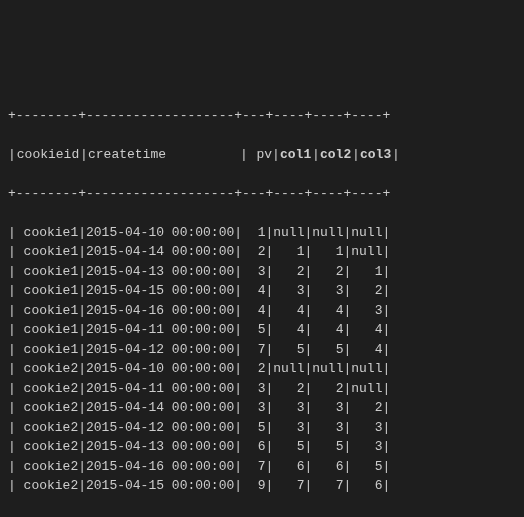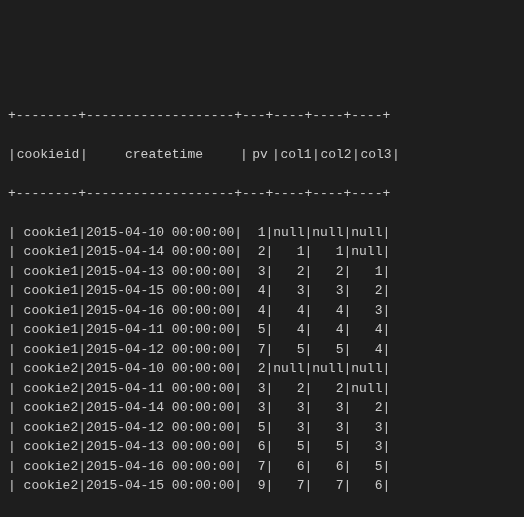--- a/index.html
+++ b/index.html
@@ -9,23 +9,23 @@
       font-family: Consolas, "Courier New", monospace;
       font-size: 13px;
       line-height: 1.5;
       color: #cccccc;
       white-space: pre;
     }
     .row { display: block; }
     .sep { color: #cccccc; }
     .cell { display: inline-block; }
     .cell-cookie { width: 64px; text-align: center; }
-    .cell-create { width: 152px; text-align: center; }
-    .cell-pv { width: 24px; text-align: center; }
-    .cell-col { width: 32px; text-align: center; }
+    .cell-create { width: 152px; text-align: left; }
+    .cell-pv { width: 24px; text-align: right; }
+    .cell-col { width: 32px; text-align: left; font-weight: bold; }
     .pipe { display: inline-block; width: 8px; text-align: center; }
   </style>
 </head>
 <body>
 
 
 
 <div>
 <span class="row sep">+--------+-------------------+---+----+----+----+</span>
 <span class="row"><span class="pipe">|</span><span class="cell cell-cookie">cookieid</span><span class="pipe">|</span><span class="cell cell-create">createtime</span><span class="pipe">|</span><span class="cell cell-pv">pv</span><span class="pipe">|</span><span class="cell cell-col">col1</span><span class="pipe">|</span><span class="cell cell-col">col2</span><span class="pipe">|</span><span class="cell cell-col">col3</span><span class="pipe">|</span></span>

